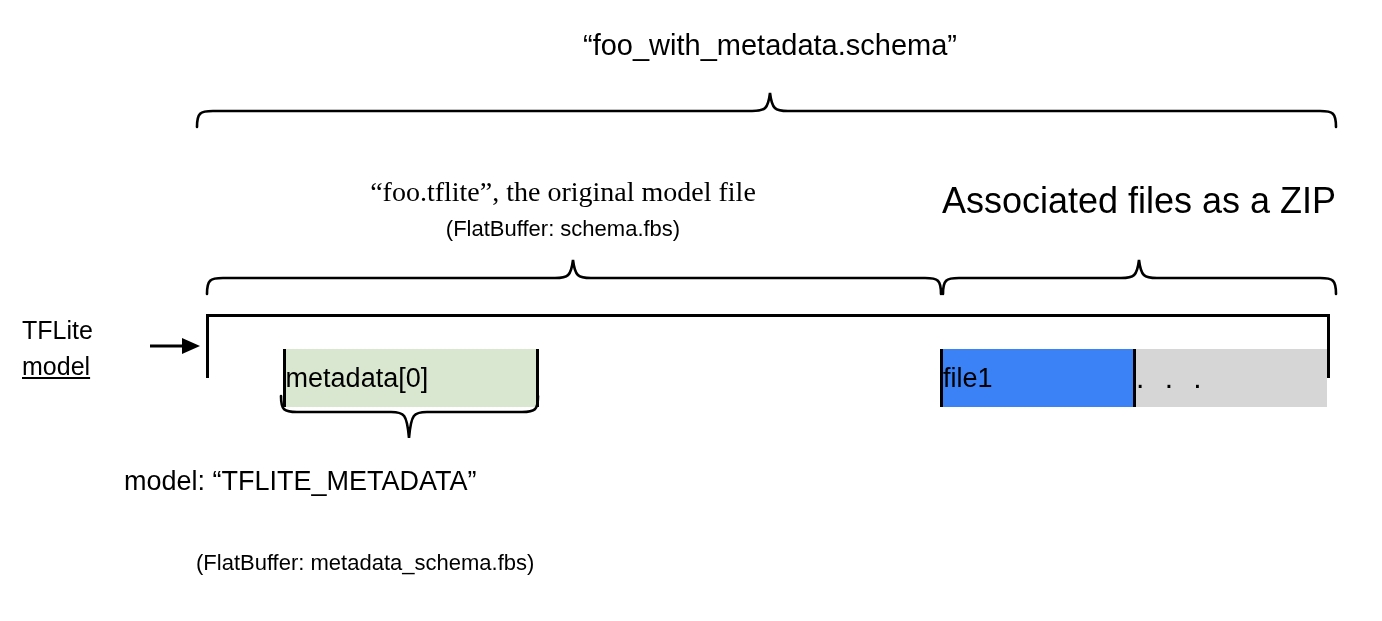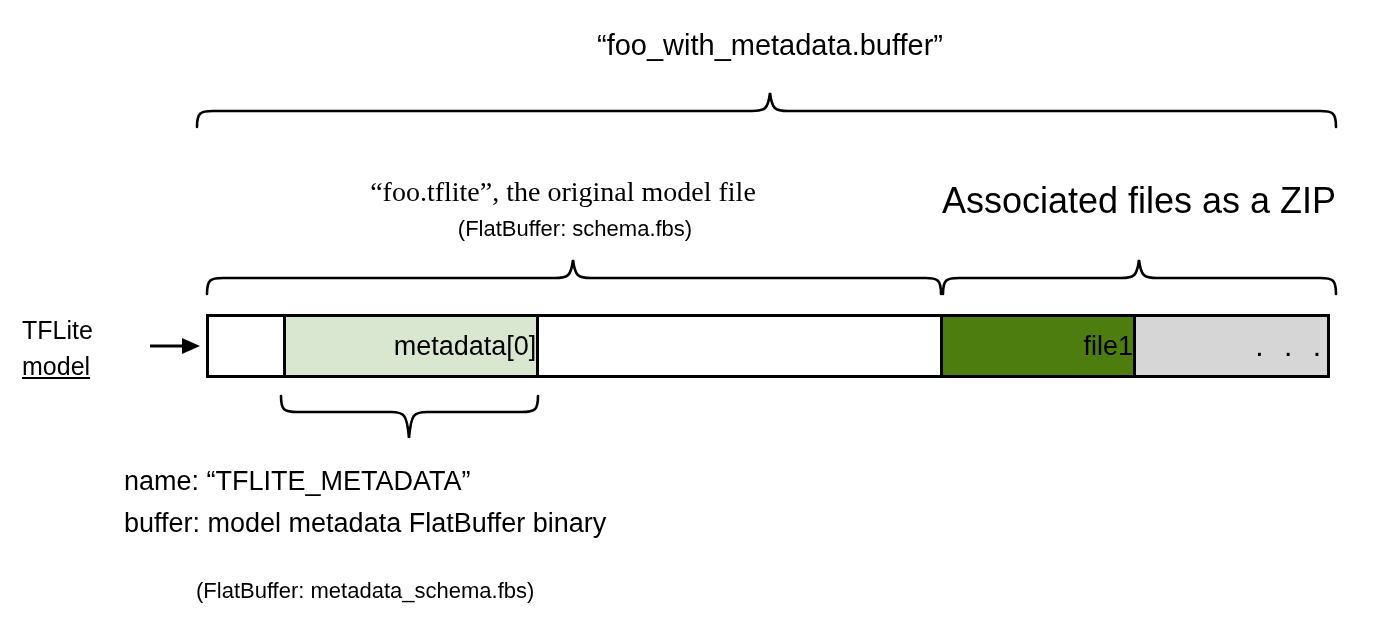--- a/index.html
+++ b/index.html
@@ -45,27 +45,28 @@
     height: 64px;
     border: 3px solid #000;
     box-sizing: border-box;
     display: flex;
   }
   .seg {
     box-sizing: border-box;
     height: 100%;
     display: flex;
     align-items: center;
-    justify-content: flex-end;
+    justify-content: flex-start;
     position: relative;
+    margin-top: 32px;
   }
   .seg-empty     { width: 74px;  background: #ffffff; }
   .seg-meta      { width: 258px; background: #d9e7d0; border-left: 3px solid #000; border-right: 3px solid #000; }
   .seg-payload   { width: 403px; background: #ffffff; }
-  .seg-file1     { width: 194px; background: #4d7c0f; border-left: 3px solid #000; }
+  .seg-file1     { width: 194px; background: #3b82f6; border-left: 3px solid #000; }
   .seg-rest      { width: 195px; background: #d6d6d6; border-left: 3px solid #000; }
   .seg-label {
     font-size: 27px;
     color: #000;
     white-space: pre;
   }
   .dots-label { letter-spacing: 6px; font-size: 30px; }
 
   svg.overlay {
     position: absolute;
@@ -76,25 +77,25 @@
   }
   .brace { fill: none; stroke: #000; stroke-width: 2.6; stroke-linecap: round; }
   .arrow-line { stroke: #000; stroke-width: 3.2; fill: none; }
   .arrow-head { fill: #000; }
 </style>
 </head>
 <body>
 
 <div id="canvas">
 
-  <div class="txt t-title center" style="left:430px; top:28px; width:680px;">“foo_with_metadata.buffer”</div>
+  <div class="txt t-title center" style="left:430px; top:28px; width:680px;">“foo_with_metadata.schema”</div>
 
   <div class="txt t-sub-main center" style="left:248px; top:175px; width:630px;">“foo.tflite”, the original model file</div>
 
-  <div class="txt t-sub-small center" style="left:260px; top:216px; width:630px;">(FlatBuffer: schema.fbs)</div>
+  <div class="txt t-sub-small center" style="left:248px; top:216px; width:630px;">(FlatBuffer: schema.fbs)</div>
 
   <div class="txt t-zip center" style="left:940px; top:180px; width:398px;">Associated files as a ZIP</div>
 
   <div class="txt t-side left" style="left:22px; top:316px; width:170px;">TFLite</div>
   <div class="txt t-side left" style="left:22px; top:352px; width:170px;text-decoration:underline;">model</div>
 
   <div id="bar">
     <div class="seg seg-empty">
       <span class="seg-label"></span>
     </div>
@@ -105,23 +106,22 @@
       <span class="seg-label"></span>
     </div>
     <div class="seg seg-file1">
       <span class="seg-label">file1</span>
     </div>
     <div class="seg seg-rest">
       <span class="seg-label dots-label">. . .</span>
     </div>
   </div>
 
-  <div class="txt t-note left" style="left:124px; top:466px; width:760px;">name: “TFLITE_METADATA”</div>
-  <div class="txt t-note left" style="left:124px; top:508px; width:760px;">buffer: model metadata FlatBuffer binary</div>
-  <div class="txt t-note-small left" style="left:196px; top:578px; width:760px;">(FlatBuffer: metadata_schema.fbs)</div>
+  <div class="txt t-note left" style="left:124px; top:466px; width:760px;">model: “TFLITE_METADATA”</div>
+  <div class="txt t-note-small left" style="left:196px; top:550px; width:760px;">(FlatBuffer: metadata_schema.fbs)</div>
 
   <svg class="overlay" viewBox="0 0 1382 621">
 
     <path class="brace" d="M 197,127
              C 197,113 200,111 213,111
              L 752,111
              C 765,111 768,109 770,93
              C 772,109 775,111 788,111
              L 1320,111
              C 1333,111 1336,113 1336,127"></path>

